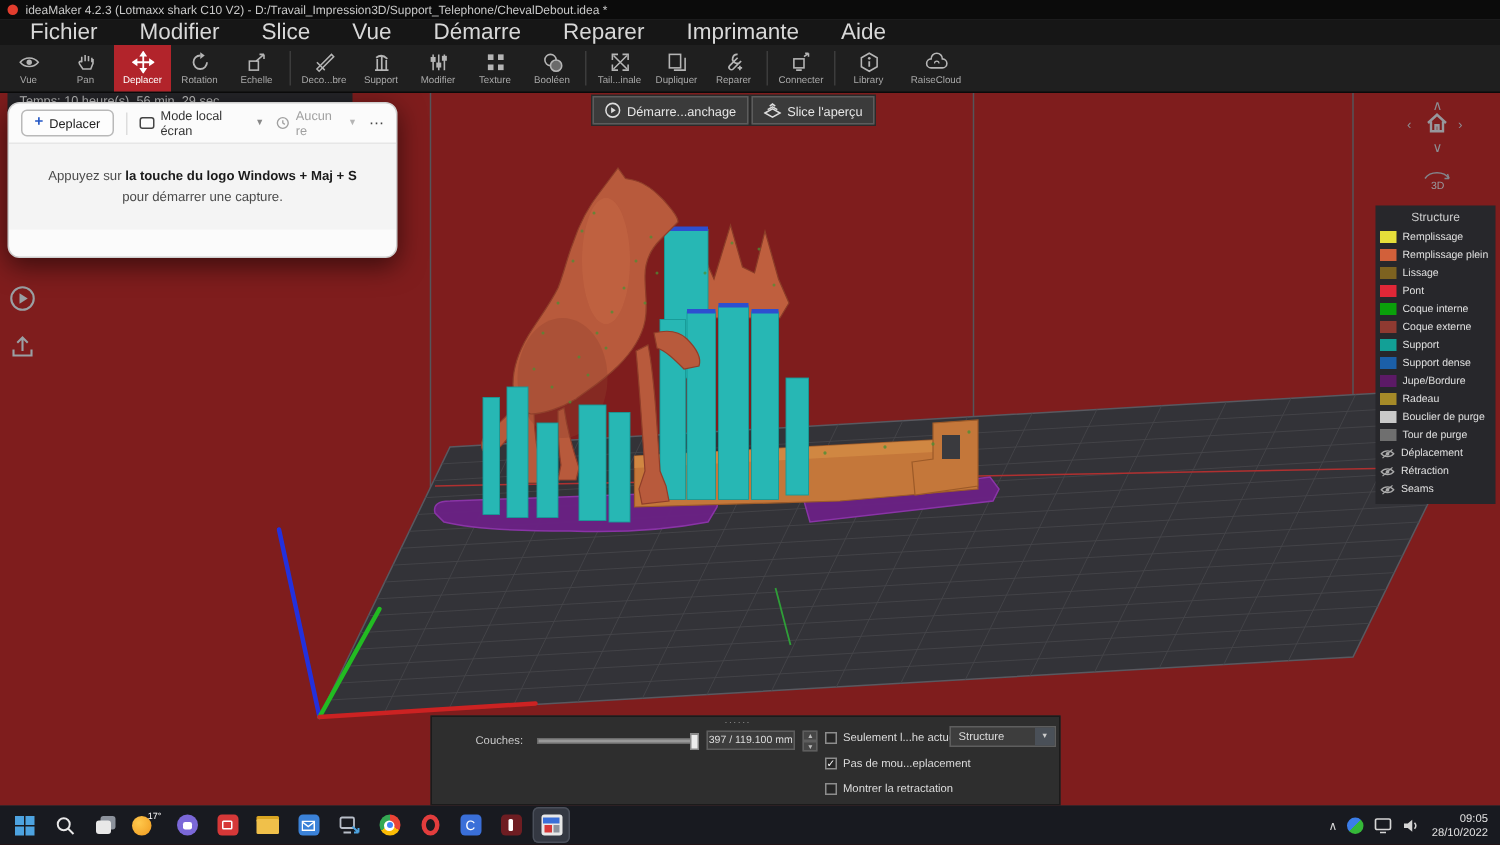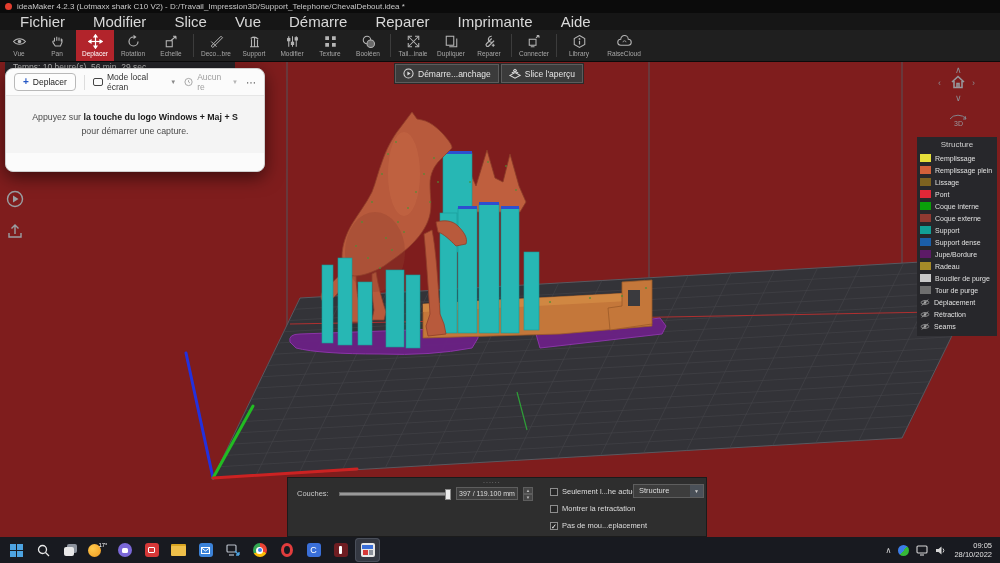--- a/index.html
+++ b/index.html
@@ -90,21 +90,21 @@
   #snip .sn-body b { color:#1b1b1b;margin-top:12px; }
 
   
   #bpanel { position:absolute; left:287px; top:415px; width:420px; height:60px;
     background:#2e2e2e; border:1px solid #1b1b1b; }
   #bpanel .grip { position:absolute; left:195px; top:0px; color:#8a8a8a; font-size:7px;
     letter-spacing:1px; line-height:5px; }
   .bp-left { position:absolute; left:9px; top:5px; width:248px; }
   .bp-file { color:#ddd; font-size:8.5px; margin-bottom:4px; }
   .bp-row { display:flex; align-items:center; gap:5px; margin-top:4px; }
-  .bp-lbl { width:37px; color:#c9c9c9; font-size:7.5px; }
+  .bp-lbl { width:37px; color:#c9c9c9; font-size:7.5px;margin-left:20px; }
   .bp-track { position:relative; width:112px; height:4px; background:#999;
     border:1px solid #6b6b6b; }
   .bp-handle { position:absolute; right:-1px; top:-4px; width:6px; height:11px;
     background:#ececec; border:1px solid #8a8a8a; }
   .bp-val { width:62px; height:13px; background:#3d3d3d; border:1px solid #5e5e5e;
     color:#ddd; font-size:7px; text-align:center; line-height:12px; }
   .bp-spin { width:10px; height:13px; display:flex; flex-direction:column; }
   .bp-spin span { flex:1; background:#464646; border:1px solid #5e5e5e; color:#bbb;
     font-size:4.5px; line-height:5px; text-align:center; }
   .bp-right { position:absolute; left:262px; top:6px; width:155px; }
@@ -630,26 +630,26 @@
             </span>
         </div>
       </div>
       <div class="bp-right">
         <div id="cb-rows">
             <div class="cb-row">
               <span class="cb-box"></span>
               <span class="cb-lbl">Seulement l...he actuelle</span>
             </div>
             <div class="cb-row">
+              <span class="cb-box">✓</span>
+              <span class="cb-lbl">Pas de mou...eplacement</span>
+            </div>
+            <div class="cb-row">
               <span class="cb-box"></span>
               <span class="cb-lbl">Montrer la retractation</span>
-            </div>
-            <div class="cb-row">
-              <span class="cb-box">✓</span>
-              <span class="cb-lbl">Pas de mou...eplacement</span>
             </div>
           </div>
         <div id="bp-dd">
           <span class="dd-txt">Structure</span>
           <span class="dd-btn">▼</span>
         </div>
       </div>
     </div>
   </div>
 

